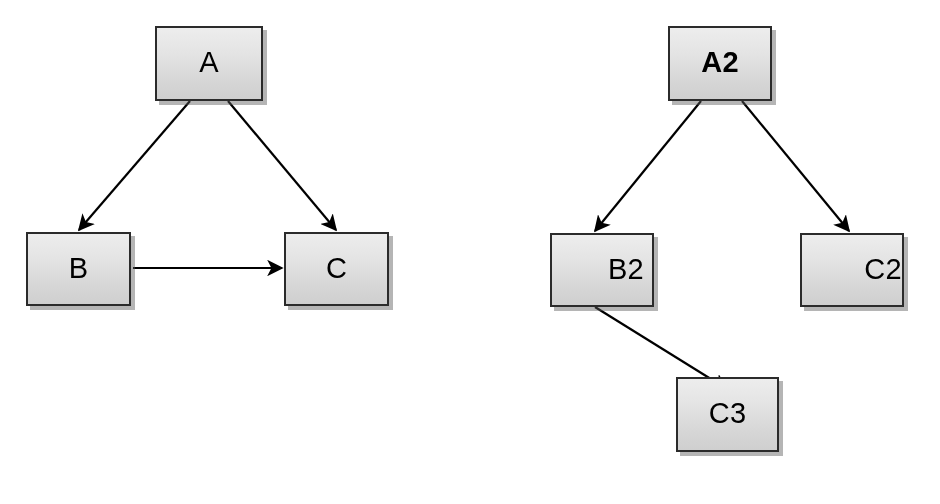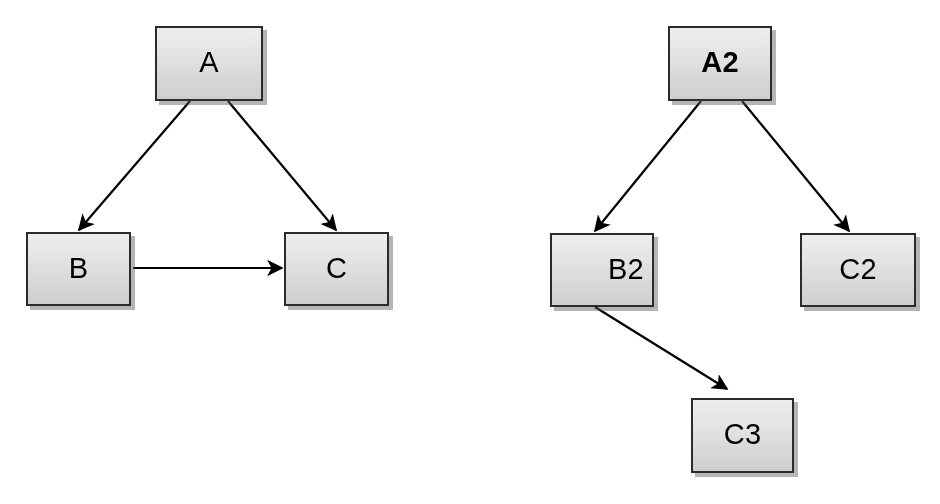--- a/index.html
+++ b/index.html
@@ -79,21 +79,21 @@
       </div>
       <div class="node" style="left: 284px; top: 232px; width: 105px; height: 74px;">
         <span class="node-label">C</span>
       </div>
       <div class="node" style="left: 668px; top: 26px; width: 104px; height: 75px; font-weight: bold;">
         <span class="node-label">A2</span>
       </div>
       <div class="node" style="left: 550px; top: 233px; width: 104px; height: 74px; padding-left: 48px;">
         <span class="node-label">B2</span>
       </div>
-      <div class="node" style="left: 800px; top: 233px; width: 116px; height: 74px;">
+      <div class="node" style="left: 800px; top: 233px; width: 104px; height: 74px; justify-content: flex-end;">
         <span class="node-label">C2</span>
       </div>
-      <div class="node" style="left: 676px; top: 398px; width: 103px; height: 75px; margin-left: 15px;">
+      <div class="node" style="left: 676px; top: 377px; width: 103px; height: 75px;">
         <span class="node-label">C3</span>
       </div>
     </div>
 
 </div>
 
 </body></html>

